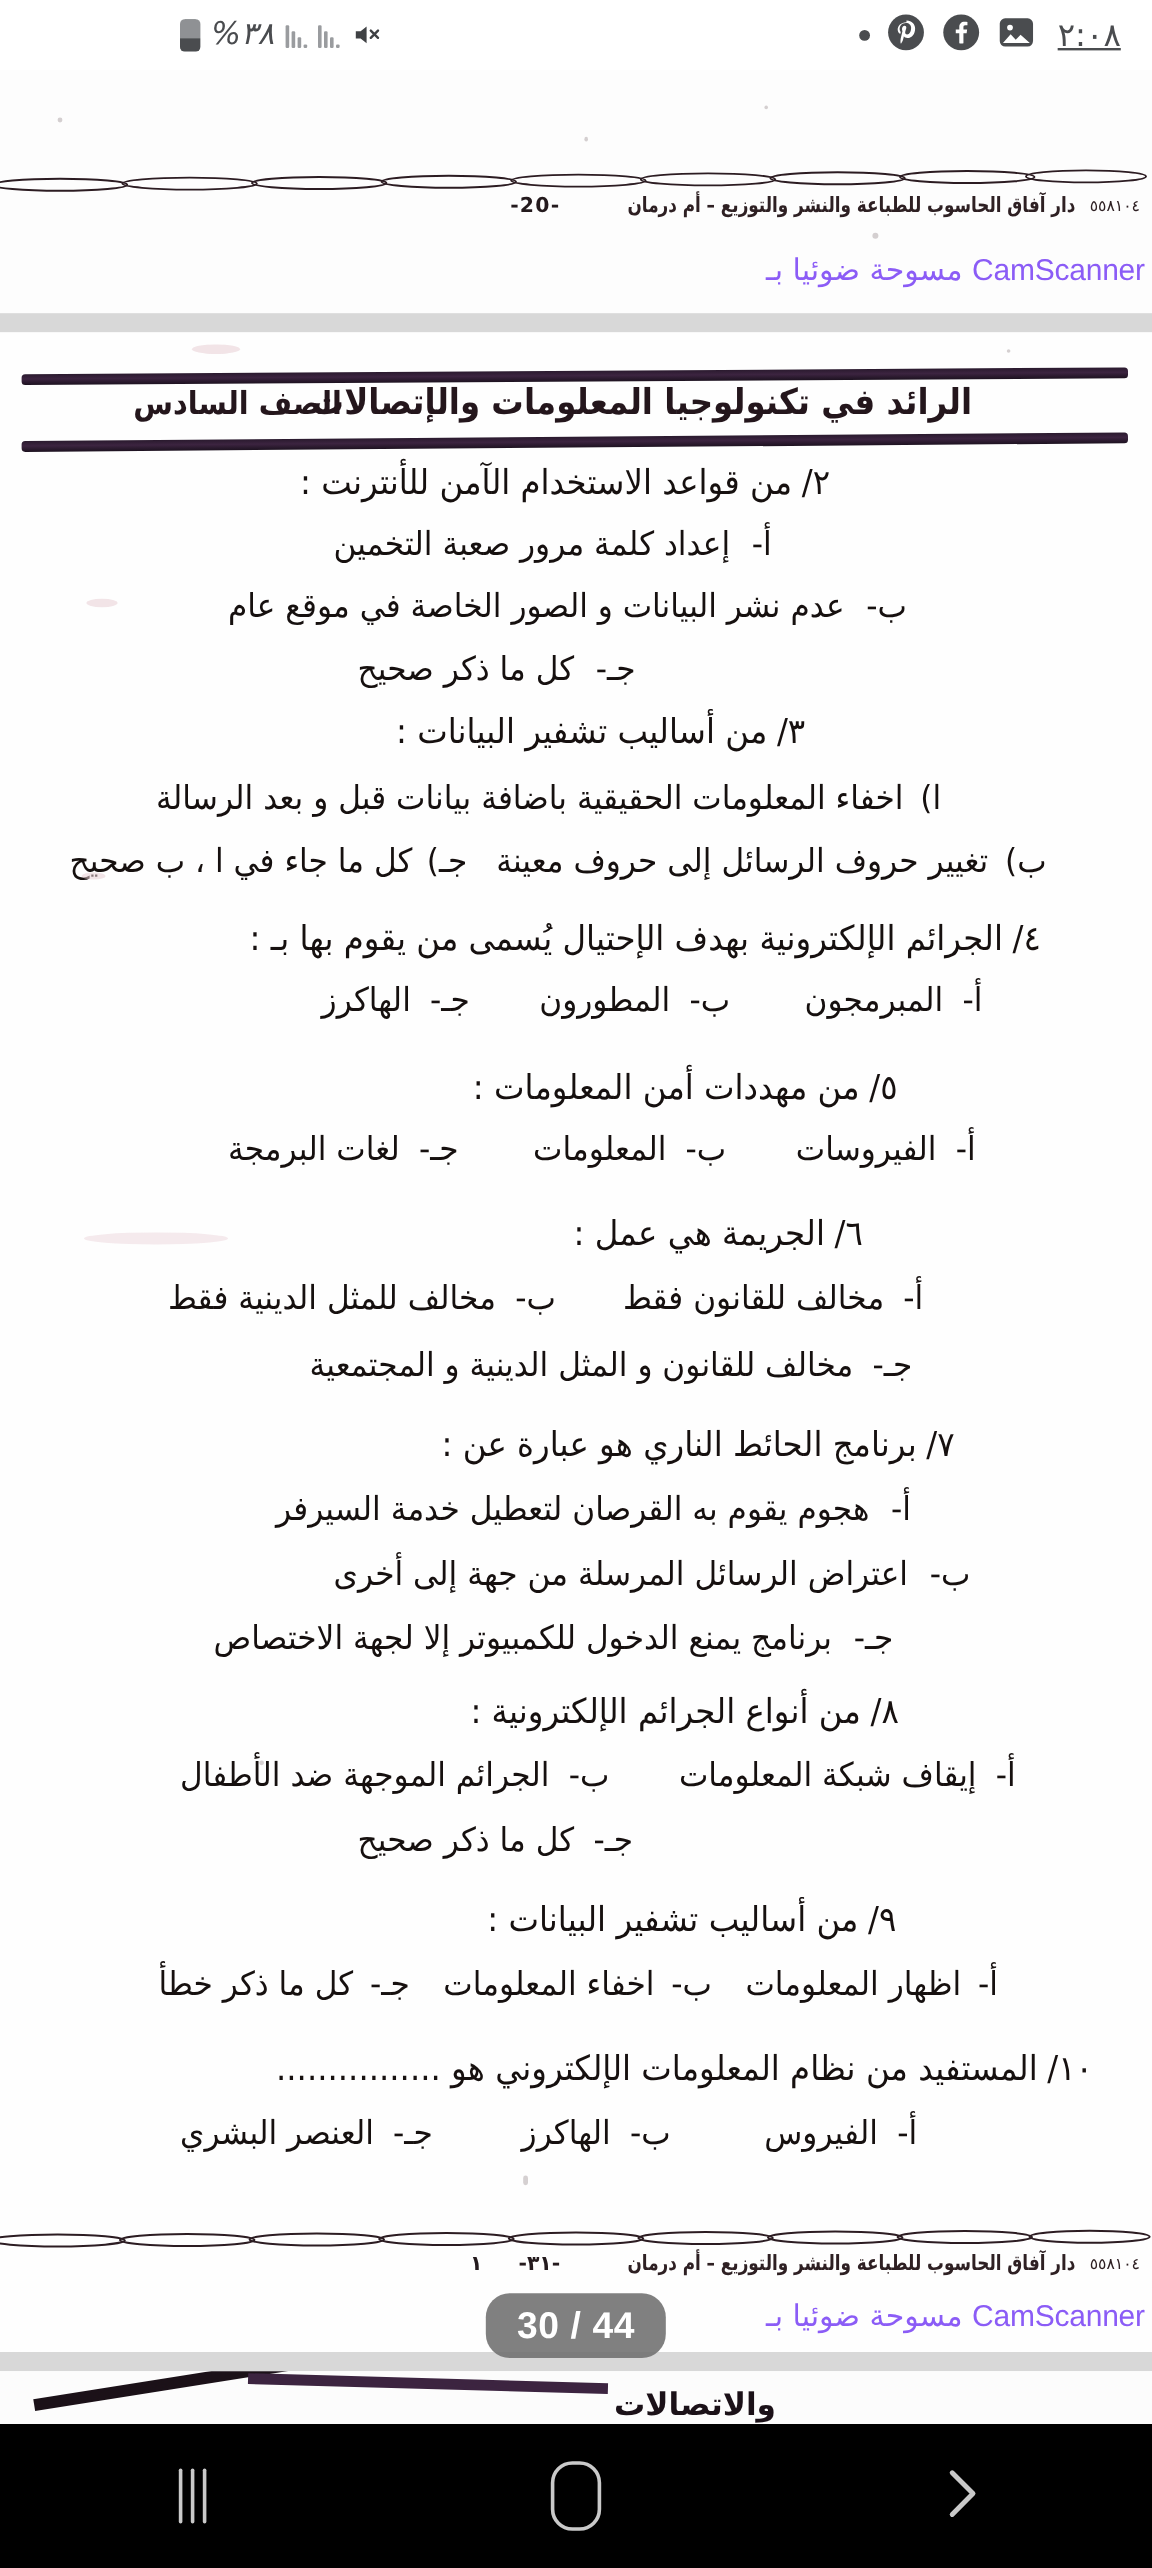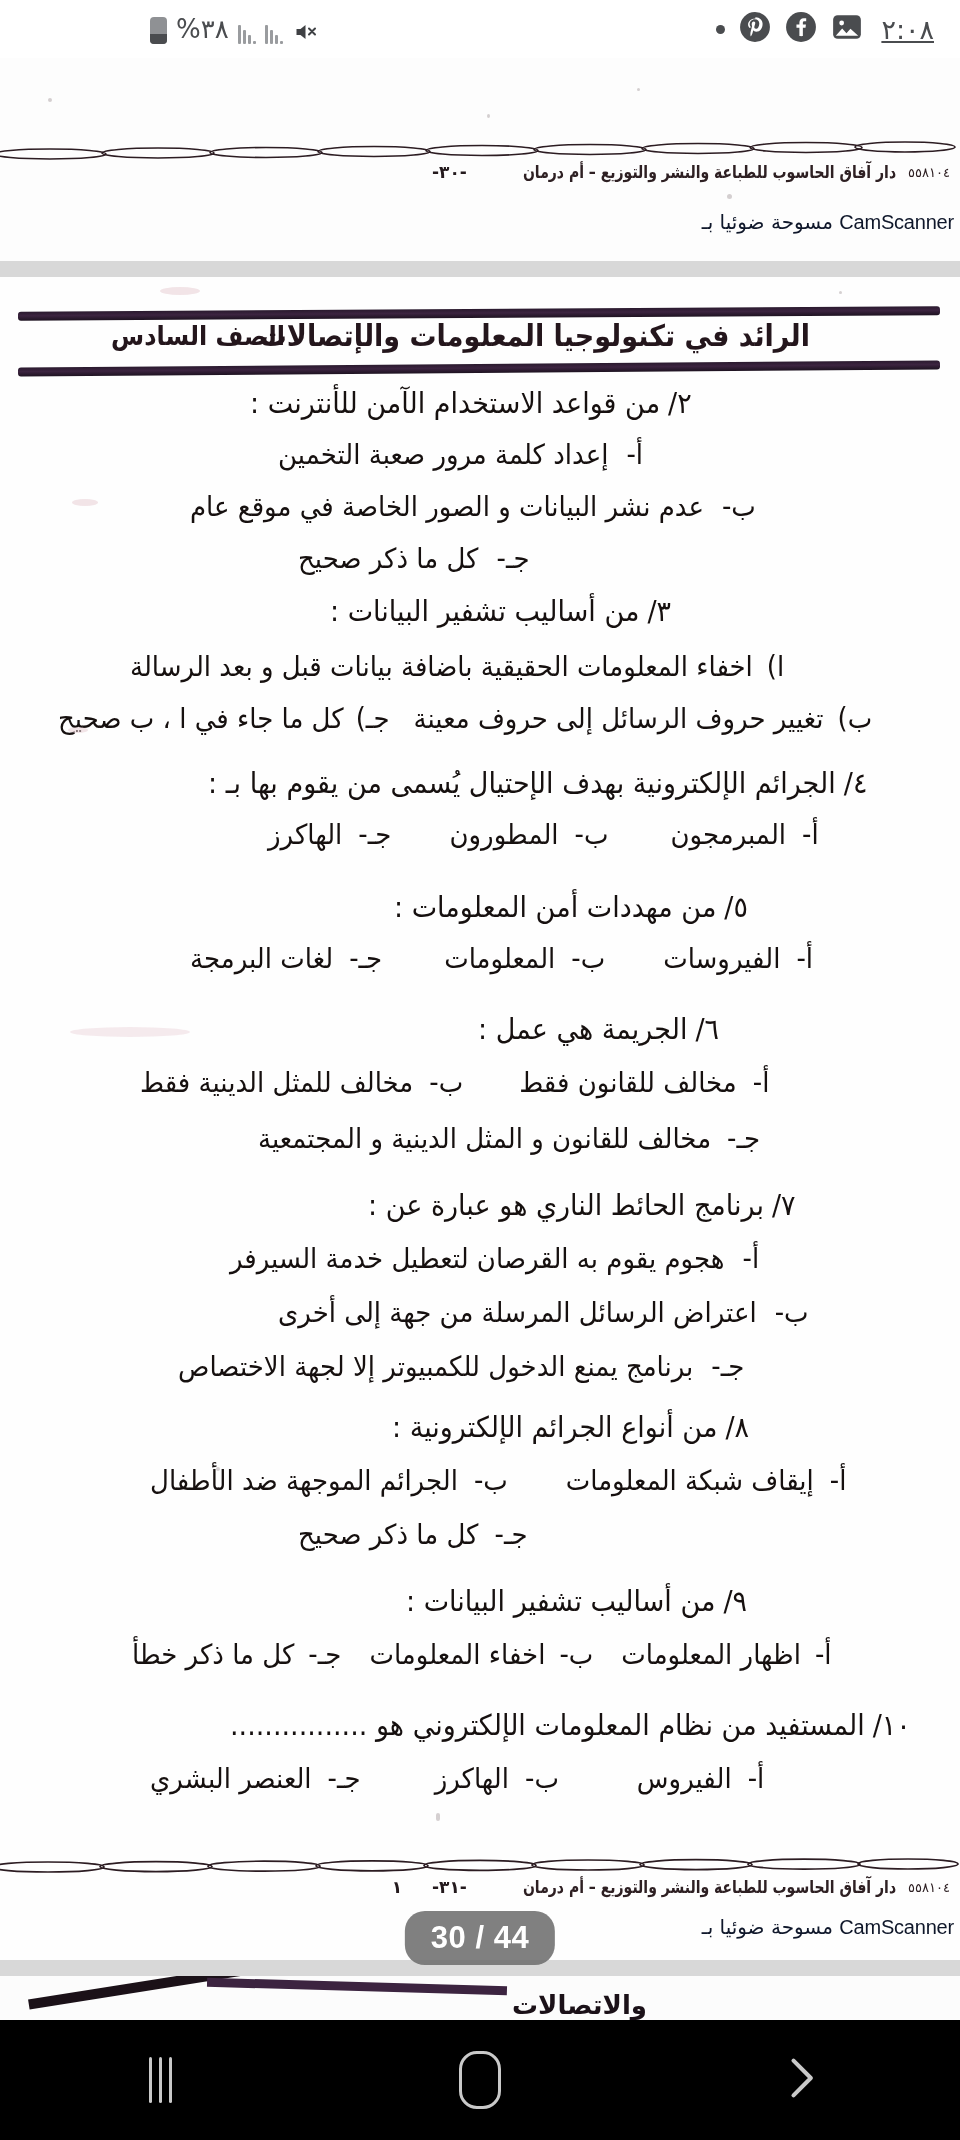--- a/index.html
+++ b/index.html
@@ -19,21 +19,21 @@
   
   .statusbar {
     position: absolute; top: 0; left: 0;
     width: 960px; height: 58px;
     background: #ffffff;
     display: flex; align-items: center;
     direction: ltr;
     padding: 0 26px;
     z-index: 40;
   }
-  .sb-left { display: flex; align-items: flex-end; gap: 9px; margin-left: 124px; }
+  .sb-left { display: flex; align-items: center; gap: 9px; margin-left: 124px; font-style: italic; }
   .sb-right { display: flex; align-items: center; gap: 14px; margin-left: auto; }
   .battery-ico {
     width: 17px; height: 27px;
     border-radius: 4px;
     background: #8f9194;
     position: relative;
     overflow: hidden;
   }
   .battery-ico::before {
     content:""; position:absolute; top:-4px; left:4px;
@@ -104,21 +104,21 @@
     transform: scaleY(1.25); letter-spacing: -0.3px;
   }
   .pageno {
     font-size: 17px; font-weight: bold; color: #241a1d;
     letter-spacing: 1px;
   }
   .isbn { font-size: 13px; font-weight: normal; color: #2e2023; }
 
   .camscan {
     position: absolute;
-    font-size: 20px; color: #0f172a; direction: rtl;
+    font-size: 25px; color: #8b5cf6; direction: rtl;
     font-family: "DejaVu Sans", sans-serif;
     white-space: nowrap;
     padding-left: 32px;
   }
   .camscan .cs-brand {
     font-family: "Liberation Sans", sans-serif;
     letter-spacing: -0.2px;
   }
 
   
@@ -266,21 +266,21 @@
           <ellipse cx="698" cy="8.5" rx="56" ry="5"></ellipse>
           <ellipse cx="806" cy="7.5" rx="56" ry="5"></ellipse>
           <ellipse cx="905" cy="7" rx="50" ry="5"></ellipse>
         </g>
       </svg>
     </div>
 
     <div class="footer-line" style="top:104px; right:0; padding:0 8px;">
       <span class="isbn" style="margin-right:2px;">٥٥٨١٠٤</span>
       <span class="pub" style="margin-right:12px;">دار آفاق الحاسوب للطباعة والنشر والتوزيع – أم درمان</span>
-      <span class="pageno" style="margin-right:56px;">-٣٠-</span>
+      <span class="pageno" style="margin-right:56px;">-20-</span>
     </div>
 
     <span class="speck" style="top:136px; right:228px; width:5px; height:5px;"></span>
 
     <div class="camscan" style="top:152px; right:0; width:960px; text-align:right; padding-right:6px;">
       <span class="cs-brand">CamScanner</span>
       <span>مسوحة ضوئيا بـ</span>
     </div>
   </div>
 

